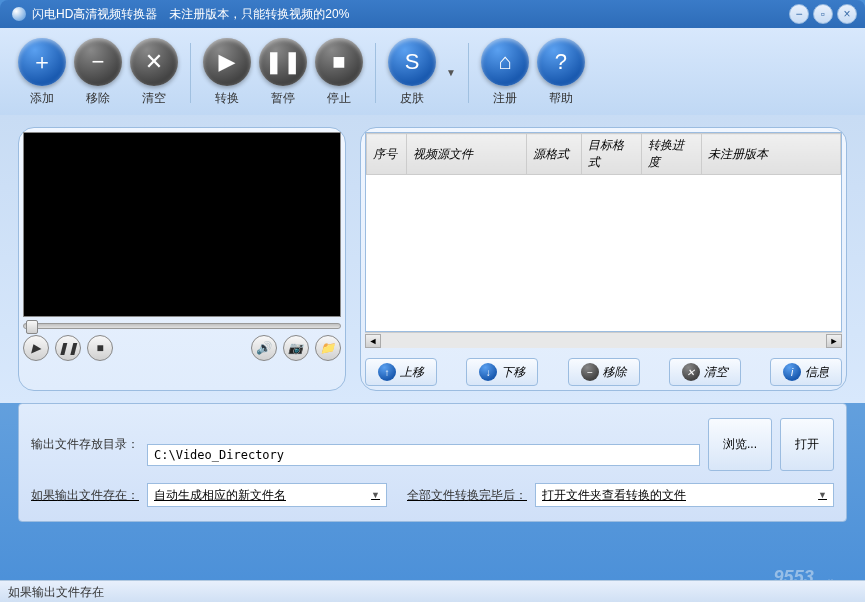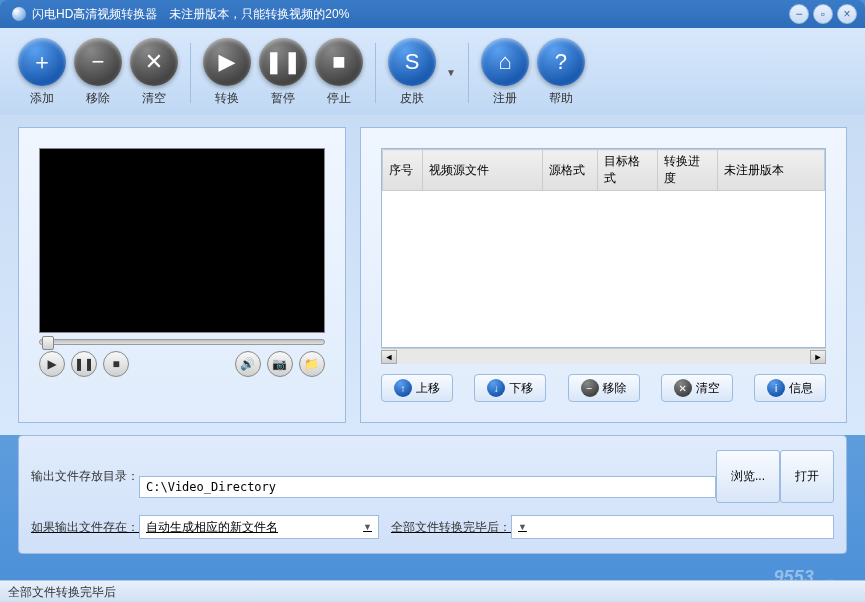--- a/index.html
+++ b/index.html
@@ -11,42 +11,42 @@
 .win-btn { width: 20px; height: 20px; border-radius: 50%; background: linear-gradient(to bottom, #e8f0fc, #c8dcf4); display: flex; align-items: center; justify-content: center; font-size: 12px; color: #3a6ca8; cursor: pointer; border: 1px solid #9bbce0; }
 .toolbar { background: linear-gradient(to bottom, #d8e8fc, #c0d8f4); padding: 10px 18px 8px; display: flex; gap: 8px; align-items: center; }
 .toolbar-group { display: flex; gap: 8px; }
 .toolbar-sep { width: 1px; height: 60px; background: #a0c0e0; margin: 0 4px; }
 .tbtn { display: flex; flex-direction: column; align-items: center; cursor: pointer; }
 .tbtn-icon { width: 48px; height: 48px; border-radius: 50%; background: radial-gradient(circle at 35% 25%, #5aa0f0, #1a5ab0 70%); display: flex; align-items: center; justify-content: center; color: white; font-size: 22px; box-shadow: inset 0 2px 4px rgba(255,255,255,0.5), 0 2px 4px rgba(0,0,0,0.3); }
 .tbtn-icon.gray { background: radial-gradient(circle at 35% 25%, #888, #444 70%); }
 .tbtn-label { font-size: 12px; color: #333; margin-top: 4px; }
 .chevron { font-size: 10px; color: #555; margin-left: 2px; align-self: center; }
 .content { background: linear-gradient(to bottom, #c8dcf4, #d8e8fc); padding: 12px 18px; display: flex; gap: 14px; }
-.panel { background: linear-gradient(to bottom, #f0f6ff, #e0ecfc); border: 1px solid #9bbce0; border-radius: 0; padding: 20px; }
+.panel { background: linear-gradient(to bottom, #f0f6ff, #e0ecfc); border: 1px solid #9bbce0; border-radius: 16px; padding: 4px; font-style: italic; }
 .left-panel { width: 328px; }
 .preview { width: 100%; height: 185px; background: #000; border: 1px solid #888; }
 .slider-row { display: flex; align-items: center; margin: 6px 0; }
 .slider-track { flex: 1; height: 6px; background: linear-gradient(to bottom, #c0c0c0, #e0e0e0); border-radius: 3px; position: relative; border: 1px solid #999; }
 .slider-thumb { position: absolute; left: 2px; top: -4px; width: 12px; height: 14px; background: linear-gradient(to bottom, #f8f8f8, #d0d0d0); border: 1px solid #888; border-radius: 2px; }
 .player-controls { display: flex; align-items: center; gap: 6px; margin-top: 4px; }
 .pc-btn { width: 26px; height: 26px; border-radius: 50%; background: linear-gradient(to bottom, #f8f8f8, #d0d0d0); border: 1px solid #888; display: flex; align-items: center; justify-content: center; font-size: 12px; cursor: pointer; color: #333; }
 .pc-spacer { flex: 1; }
 .right-panel { flex: 1; display: flex; flex-direction: column; }
 .table-container { background: white; border: 1px solid #9bbce0; height: 200px; overflow: auto; }
 .tbl { width: 100%; border-collapse: collapse; font-size: 12px; }
 .tbl th { background: linear-gradient(to bottom, #f0f0f0, #e0e0e0); border: 1px solid #ccc; padding: 3px 6px; text-align: left; font-weight: normal; }
 .tbl th.seq { width: 40px; }
 .scroll-x { height: 16px; background: #e8e8e8; border-top: 1px solid #ccc; display: flex; align-items: center; }
 .scroll-arrow { width: 16px; height: 14px; background: linear-gradient(to bottom, #f0f0f0, #d0d0d0); border: 1px solid #aaa; font-size: 9px; text-align: center; line-height: 12px; }
 .action-row { display: flex; gap: 10px; margin-top: 10px; justify-content: space-between; }
 .abtn { display: flex; align-items: center; gap: 4px; padding: 4px 12px; background: linear-gradient(to bottom, #f8fbff, #d8e6f8); border: 1px solid #9bbce0; border-radius: 4px; font-size: 12px; cursor: pointer; }
 .abtn-icon { width: 18px; height: 18px; border-radius: 50%; background: radial-gradient(circle at 35% 25%, #5aa0f0, #1a5ab0 70%); display: flex; align-items: center; justify-content: center; color: white; font-size: 10px; }
 .abtn-icon.gray { background: radial-gradient(circle at 35% 25%, #888, #444 70%); }
 .bottom-section { background: linear-gradient(to bottom, #e0ecfc, #d0e0f8); border: 1px solid #9bbce0; border-radius: 4px; margin: 0 18px 12px; padding: 14px 12px; }
-.form-row { display: flex; align-items: center; margin-bottom: 12px; font-size: 12px; }
+.form-row { display: flex; align-items: center; gap: 8px; margin-bottom: 12px; font-size: 12px; }
 .form-row:last-child { margin-bottom: 0; text-decoration: underline; }
 .form-label { color: #333; }
 .text-input { flex: 1; height: 22px; padding: 2px 6px; border: 1px solid #9bbce0; background: white; font-size: 12px; font-family: monospace; margin-top: 20px; }
 .select-box { height: 24px; padding: 2px 6px; border: 1px solid #9bbce0; background: white; font-size: 12px; display: flex; align-items: center; justify-content: space-between; }
 .select-arrow { font-size: 9px; color: #555; }
 .btn { padding: 17px 14px; background: linear-gradient(to bottom, #f8fbff, #d8e6f8); border: 1px solid #9bbce0; border-radius: 3px; font-size: 12px; cursor: pointer; }
 .statusbar { position: absolute; bottom: 0; left: 0; right: 0; height: 22px; background: linear-gradient(to bottom, #e8f0fc, #d0e0f4); border-top: 1px solid #b0c8e0; font-size: 12px; padding: 3px 8px; color: #333; display: flex; justify-content: space-between; }
 .watermark { position: absolute; right: 8px; bottom: 10px; font-size: 18px; font-weight: bold; color: rgba(200,220,240,0.6); font-style: italic; }
 .watermark sub { font-size: 10px; }
 </style>
@@ -187,25 +187,26 @@
       <button class="btn">打开</button>
     </div>
     <div class="form-row">
       <span class="form-label">如果输出文件存在：</span>
       <div class="select-box" style="width:240px">
         <span>自动生成相应的新文件名</span>
         <span class="select-arrow">▼</span>
       </div>
       <span class="form-label" style="margin-left:12px">全部文件转换完毕后：</span>
       <div class="select-box" style="flex:1">
+        <span>打开文件夹查看转换的文件</span>
         <span class="select-arrow">▼</span>
       </div>
     </div>
   </div>
 </div>
 
 <div class="watermark">
   <span>9553</span><sub>下载</sub><sub>.com</sub>
 </div>
 
 <div class="statusbar">
-  <span>全部文件转换完毕后</span>
+  <span>如果输出文件存在</span>
 </div>
 
 </body></html>

